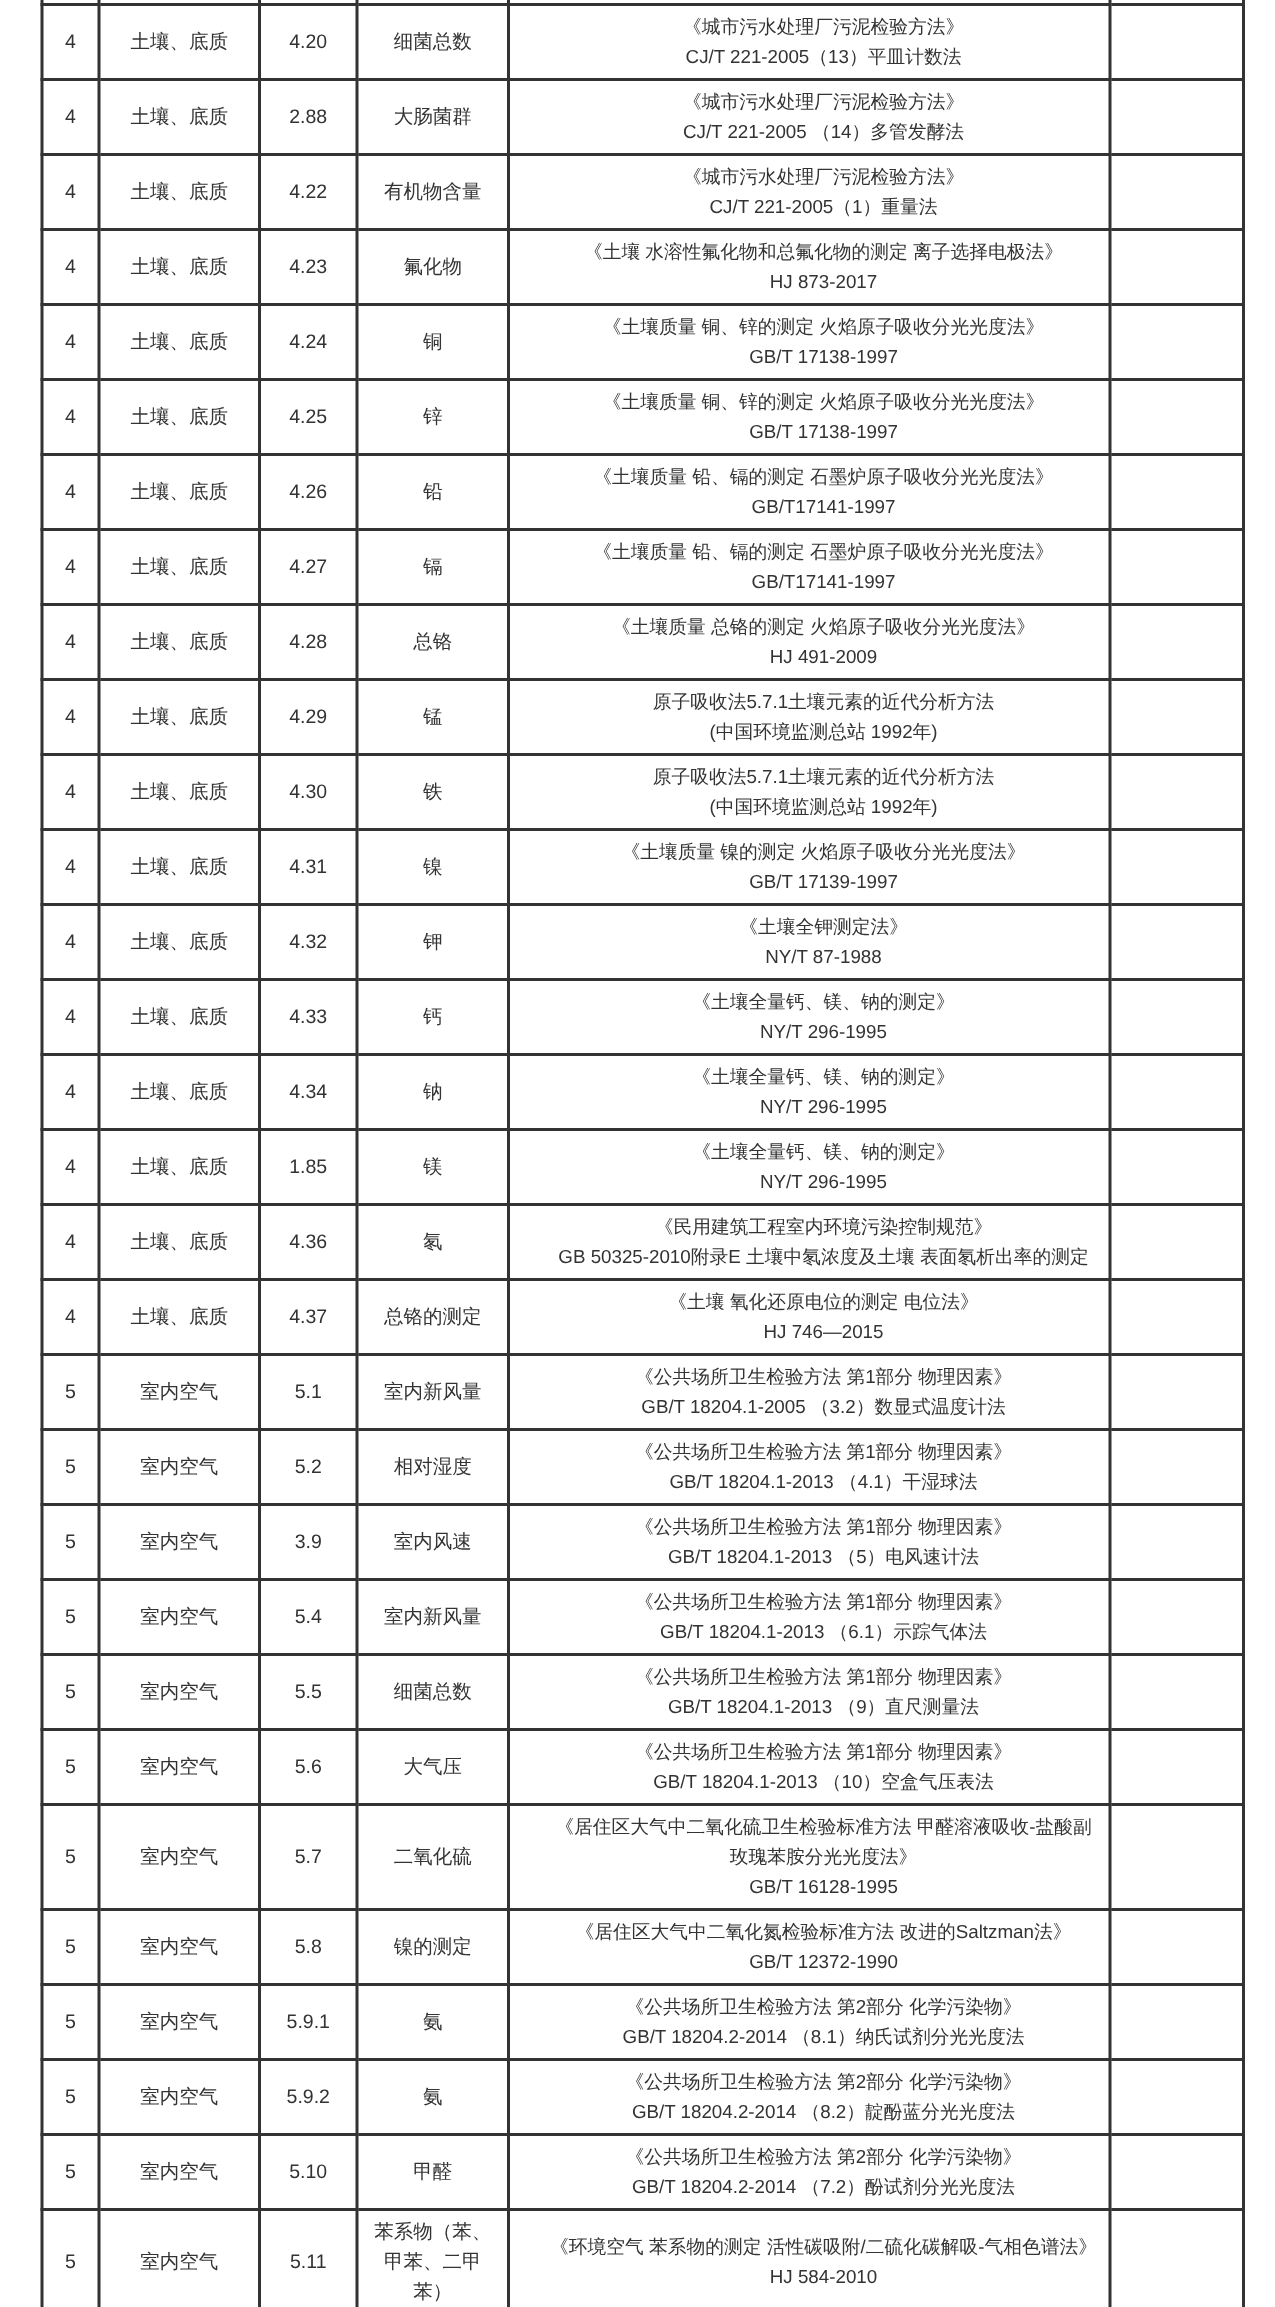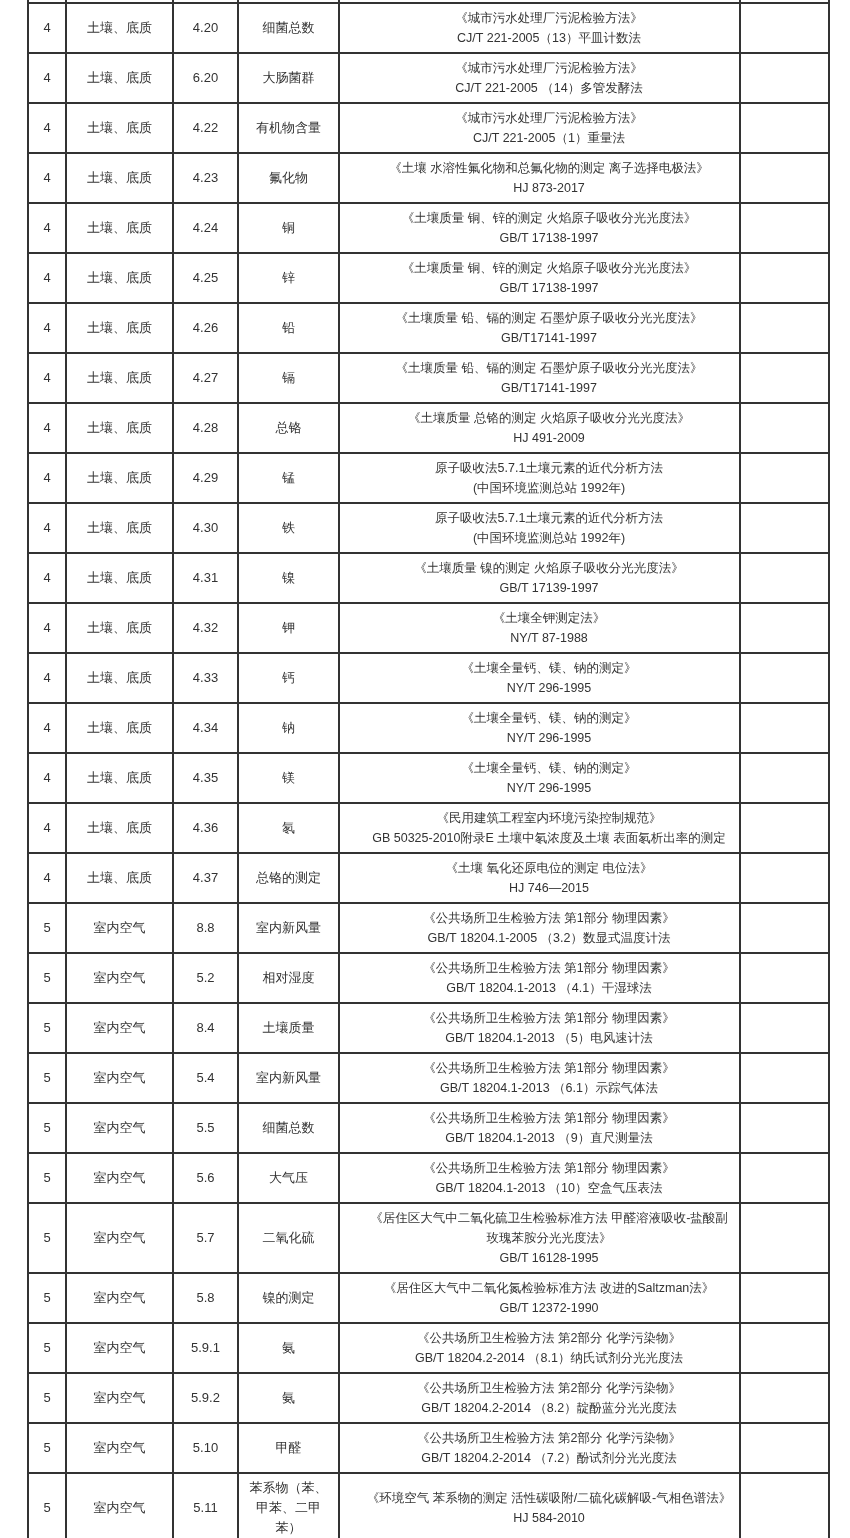--- a/index.html
+++ b/index.html
@@ -65,21 +65,21 @@
           <td>细菌总数</td>
           <td class="method">
             <div>《城市污水处理厂污泥检验方法》</div>
             <div>CJ/T 221-2005（13）平皿计数法</div>
           </td>
           <td></td>
         </tr>
         <tr>
           <td>4</td>
           <td>土壤、底质</td>
-          <td>6.20</td>
+          <td>2.88</td>
           <td>大肠菌群</td>
           <td class="method">
             <div>《城市污水处理厂污泥检验方法》</div>
             <div>CJ/T 221-2005 （14）多管发酵法</div>
           </td>
           <td></td>
         </tr>
         <tr>
           <td>4</td>
           <td>土壤、底质</td>
@@ -219,21 +219,21 @@
           <td>钠</td>
           <td class="method">
             <div>《土壤全量钙、镁、钠的测定》</div>
             <div>NY/T 296-1995</div>
           </td>
           <td></td>
         </tr>
         <tr>
           <td>4</td>
           <td>土壤、底质</td>
-          <td>4.35</td>
+          <td>1.85</td>
           <td>镁</td>
           <td class="method">
             <div>《土壤全量钙、镁、钠的测定》</div>
             <div>NY/T 296-1995</div>
           </td>
           <td></td>
         </tr>
         <tr>
           <td>4</td>
           <td>土壤、底质</td>
@@ -252,21 +252,21 @@
           <td>总铬的测定</td>
           <td class="method">
             <div>《土壤 氧化还原电位的测定 电位法》</div>
             <div>HJ 746—2015</div>
           </td>
           <td></td>
         </tr>
         <tr>
           <td>5</td>
           <td>室内空气</td>
-          <td>8.8</td>
+          <td>5.1</td>
           <td>室内新风量</td>
           <td class="method">
             <div>《公共场所卫生检验方法 第1部分 物理因素》</div>
             <div>GB/T 18204.1-2005 （3.2）数显式温度计法</div>
           </td>
           <td></td>
         </tr>
         <tr>
           <td>5</td>
           <td>室内空气</td>
@@ -274,22 +274,22 @@
           <td>相对湿度</td>
           <td class="method">
             <div>《公共场所卫生检验方法 第1部分 物理因素》</div>
             <div>GB/T 18204.1-2013 （4.1）干湿球法</div>
           </td>
           <td></td>
         </tr>
         <tr>
           <td>5</td>
           <td>室内空气</td>
-          <td>8.4</td>
-          <td>土壤质量</td>
+          <td>3.9</td>
+          <td>室内风速</td>
           <td class="method">
             <div>《公共场所卫生检验方法 第1部分 物理因素》</div>
             <div>GB/T 18204.1-2013 （5）电风速计法</div>
           </td>
           <td></td>
         </tr>
         <tr>
           <td>5</td>
           <td>室内空气</td>
           <td>5.4</td>

